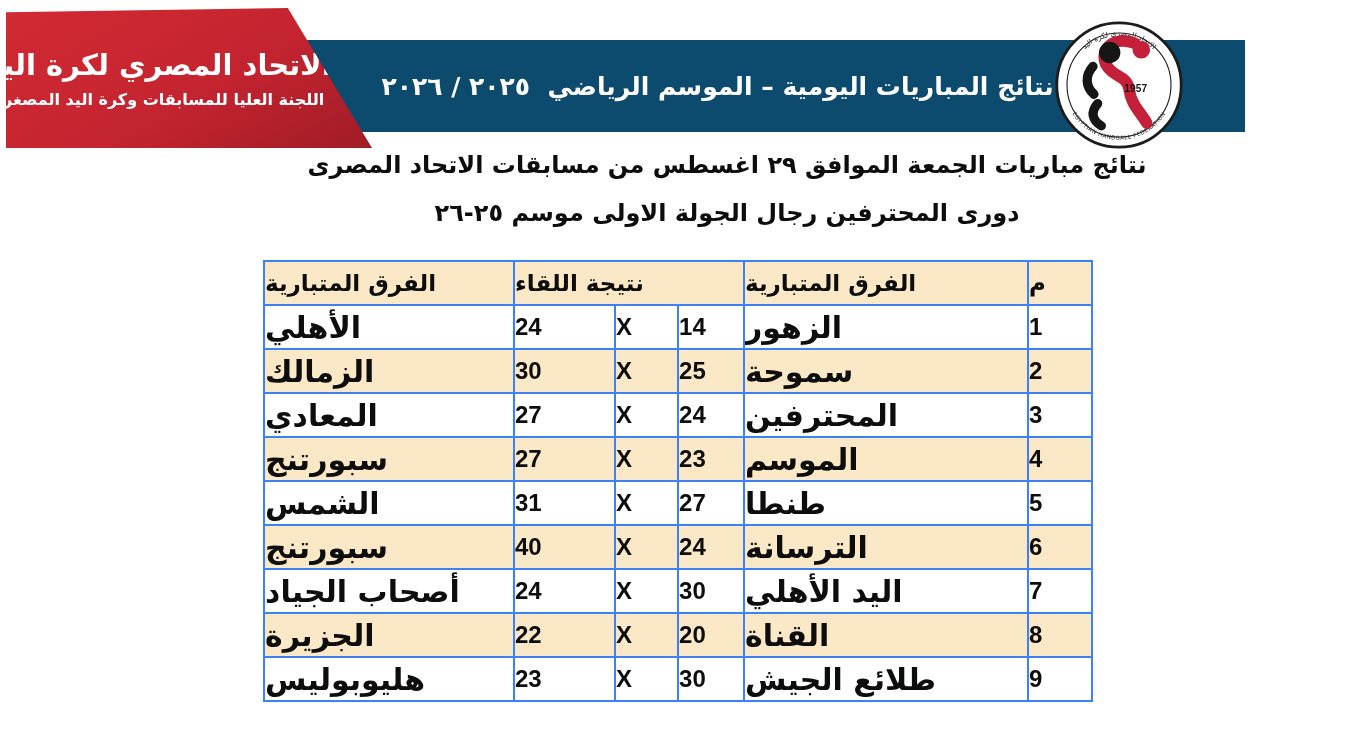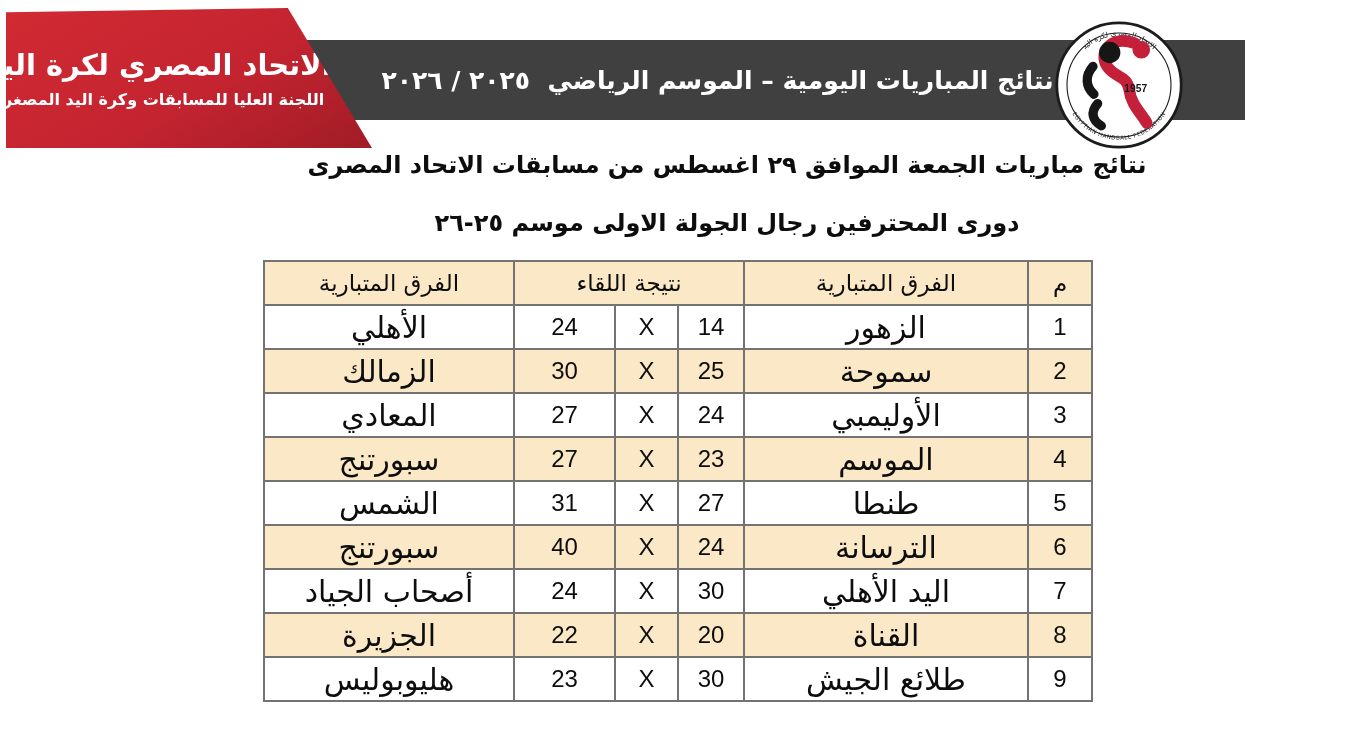--- a/index.html
+++ b/index.html
@@ -6,22 +6,22 @@
   .page{
     position:relative;
     width:1348px;height:747px;
     background:#ffffff;
     overflow:hidden;
     font-family:"DejaVu Sans",sans-serif;
     color:#111;
   }
   
   .banner-black{
-    position:absolute;left:270px;top:40px;width:975px;height:80px;
-    background:#404040;
+    position:absolute;left:270px;top:40px;width:975px;height:92px;
+    background:#0c4a6e;
     display:flex;align-items:center;justify-content:center;
     direction:rtl;
     padding-right:80px;box-sizing:border-box;
     z-index:1;
   }
   .banner-black .banner-text{
     color:#ffffff;font-size:25px;font-weight:bold;
     letter-spacing:.5px;white-space:nowrap;
   }
   
@@ -40,32 +40,32 @@
   
   .logo{position:absolute;left:1054px;top:20px;width:130px;height:130px;z-index:3;}
   
   .headings{
     position:absolute;left:106px;top:148px;width:1242px;
     direction:rtl;text-align:center;
   }
   .heading-line1,.heading-line2{
     font-size:24px;font-weight:bold;color:#0d0d0d;line-height:34px;margin:0;
   }
-  .heading-line2{margin-top:24px;}
+  .heading-line2{margin-top:14px;}
   
   .results-table{
     position:absolute;left:263px;top:260px;width:828px;
     border-collapse:collapse;table-layout:fixed;
     direction:rtl;
   }
   .results-table td,.results-table th{
-    border:2px solid #737373;
-    text-align:center;vertical-align:middle;
+    border:2px solid #3b82f6;
+    text-align:left;vertical-align:middle;
     height:42px;padding:0;overflow:hidden;
-    font-weight:normal;color:#0d0d0d;
+    font-weight:bold;color:#0d0d0d;
     background:#ffffff;
   }
   .results-table thead th{background:#fbe8c6;font-size:23px;}
   .results-table tbody tr:nth-child(even) td{background:#fbe8c6;}
   .c-no{font-family:"Liberation Sans",sans-serif;font-size:24px;}
   .c-team{font-family:"DejaVu Sans",sans-serif;font-size:30px;}
   .c-score,.c-x{font-family:"Liberation Sans",sans-serif;font-size:24px;margin-left:27px;}
 </style>
 </head>
 <body>
@@ -143,21 +143,21 @@
       <td class="c-no">2</td>
       <td class="c-team">سموحة</td>
       <td class="c-score">25</td>
       <td class="c-x">X</td>
       <td class="c-score">30</td>
       <td class="c-team">الزمالك</td>
     </tr>
 
     <tr>
       <td class="c-no">3</td>
-      <td class="c-team">الأوليمبي</td>
+      <td class="c-team">المحترفين</td>
       <td class="c-score">24</td>
       <td class="c-x">X</td>
       <td class="c-score">27</td>
       <td class="c-team">المعادي</td>
     </tr>
 
     <tr>
       <td class="c-no">4</td>
       <td class="c-team">الموسم</td>
       <td class="c-score">23</td>

